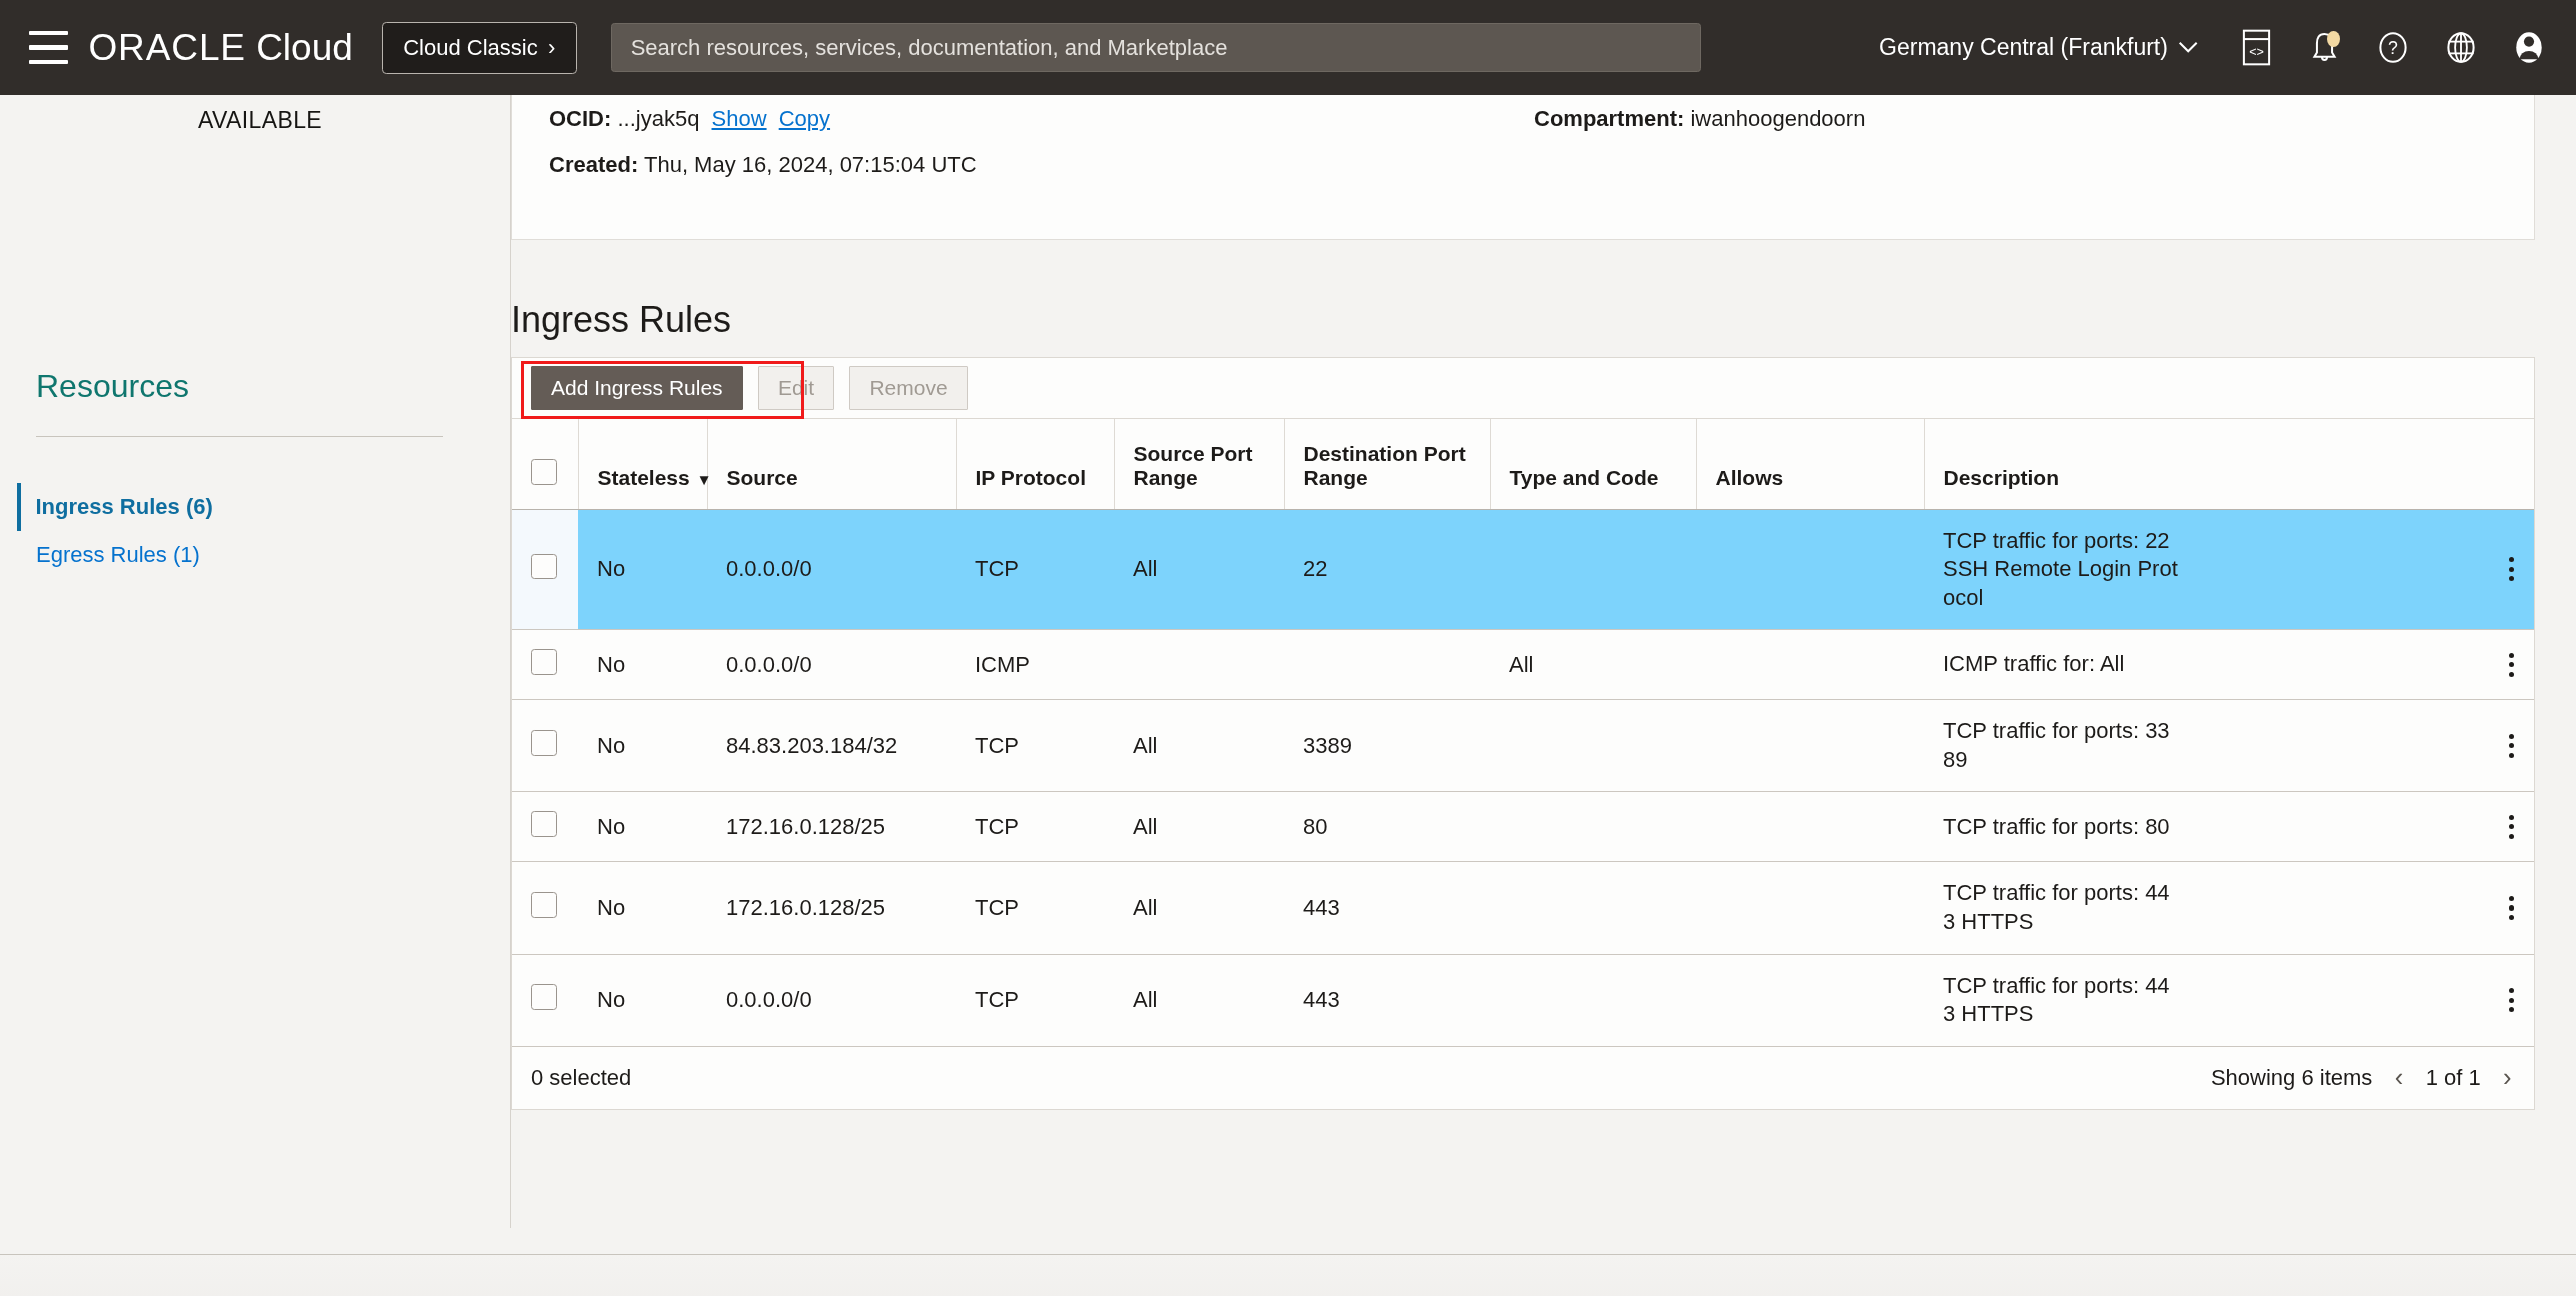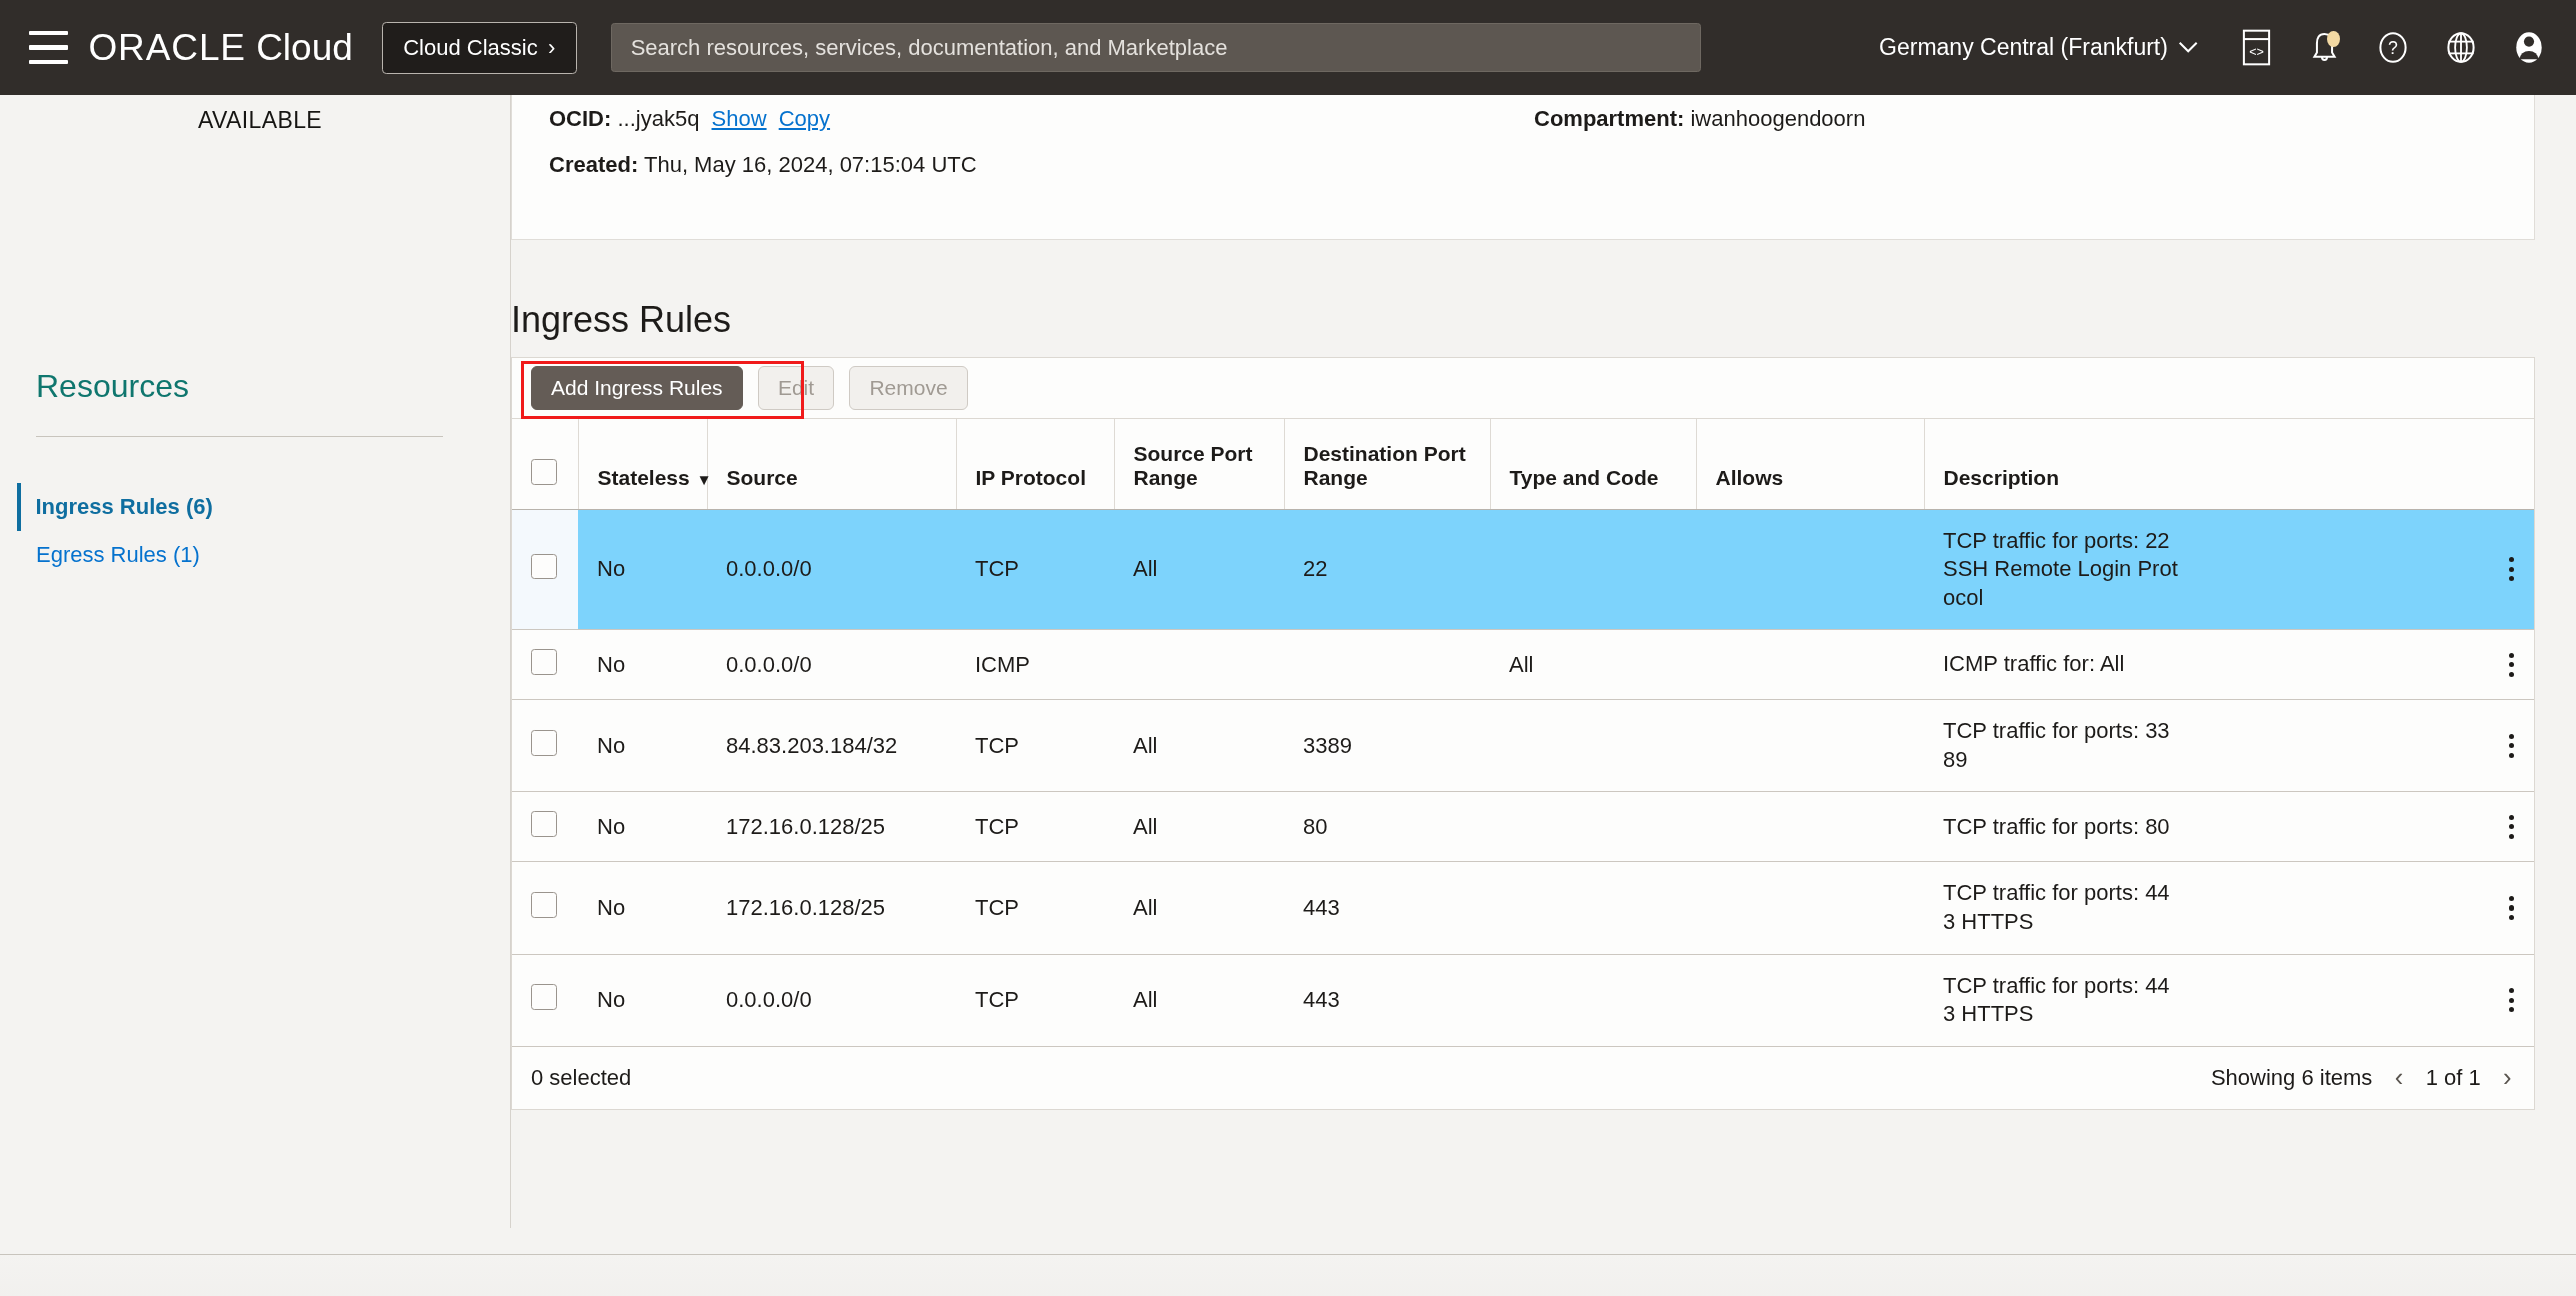--- a/index.html
+++ b/index.html
@@ -72,21 +72,21 @@
   .compartment-line { position: absolute; left: 1022px; top: 19px; font-size: 22px; color: #1d1b19; white-space: nowrap; }
 
   .sec-title { position: absolute; left: 0; top: 204px; font-size: 36px; color: #1d1b19; font-weight: 400; }
 
   .table-panel {
     position: absolute; left: 0; top: 262px; width: 2024px;
     background: #fdfdfc; border: 0.9px solid #dcd8d2;
   }
   .toolbar { height: 61px; display: flex; align-items: center; gap: 15.3px; padding: 0 19px; border-bottom: 0.9px solid #dcd8d2; }
   .btn {
-    font-size: 21px; padding: 9.4px 19px; border-radius: 6px;
+    font-size: 21px; padding: 9.4px 19px; border-radius: 1px;
     font-family: "Liberation Sans", sans-serif; cursor: pointer;
   }
   .btn-primary { background: #645c56; color: #fff; border: 0.9px solid #645c56; }
   .btn-disabled { background: #f2f0ed; color: #a09a93; border: 0.9px solid #cfcac4; }
   .highlight-box {
     position: absolute; left: 8.5px; top: 3.4px; width: 283px; height: 58px;
     border: 3.4px solid #f01a1a; pointer-events: none; z-index: 10;
   }
 
   table.rules { width: 100%; border-collapse: collapse; table-layout: fixed; }

